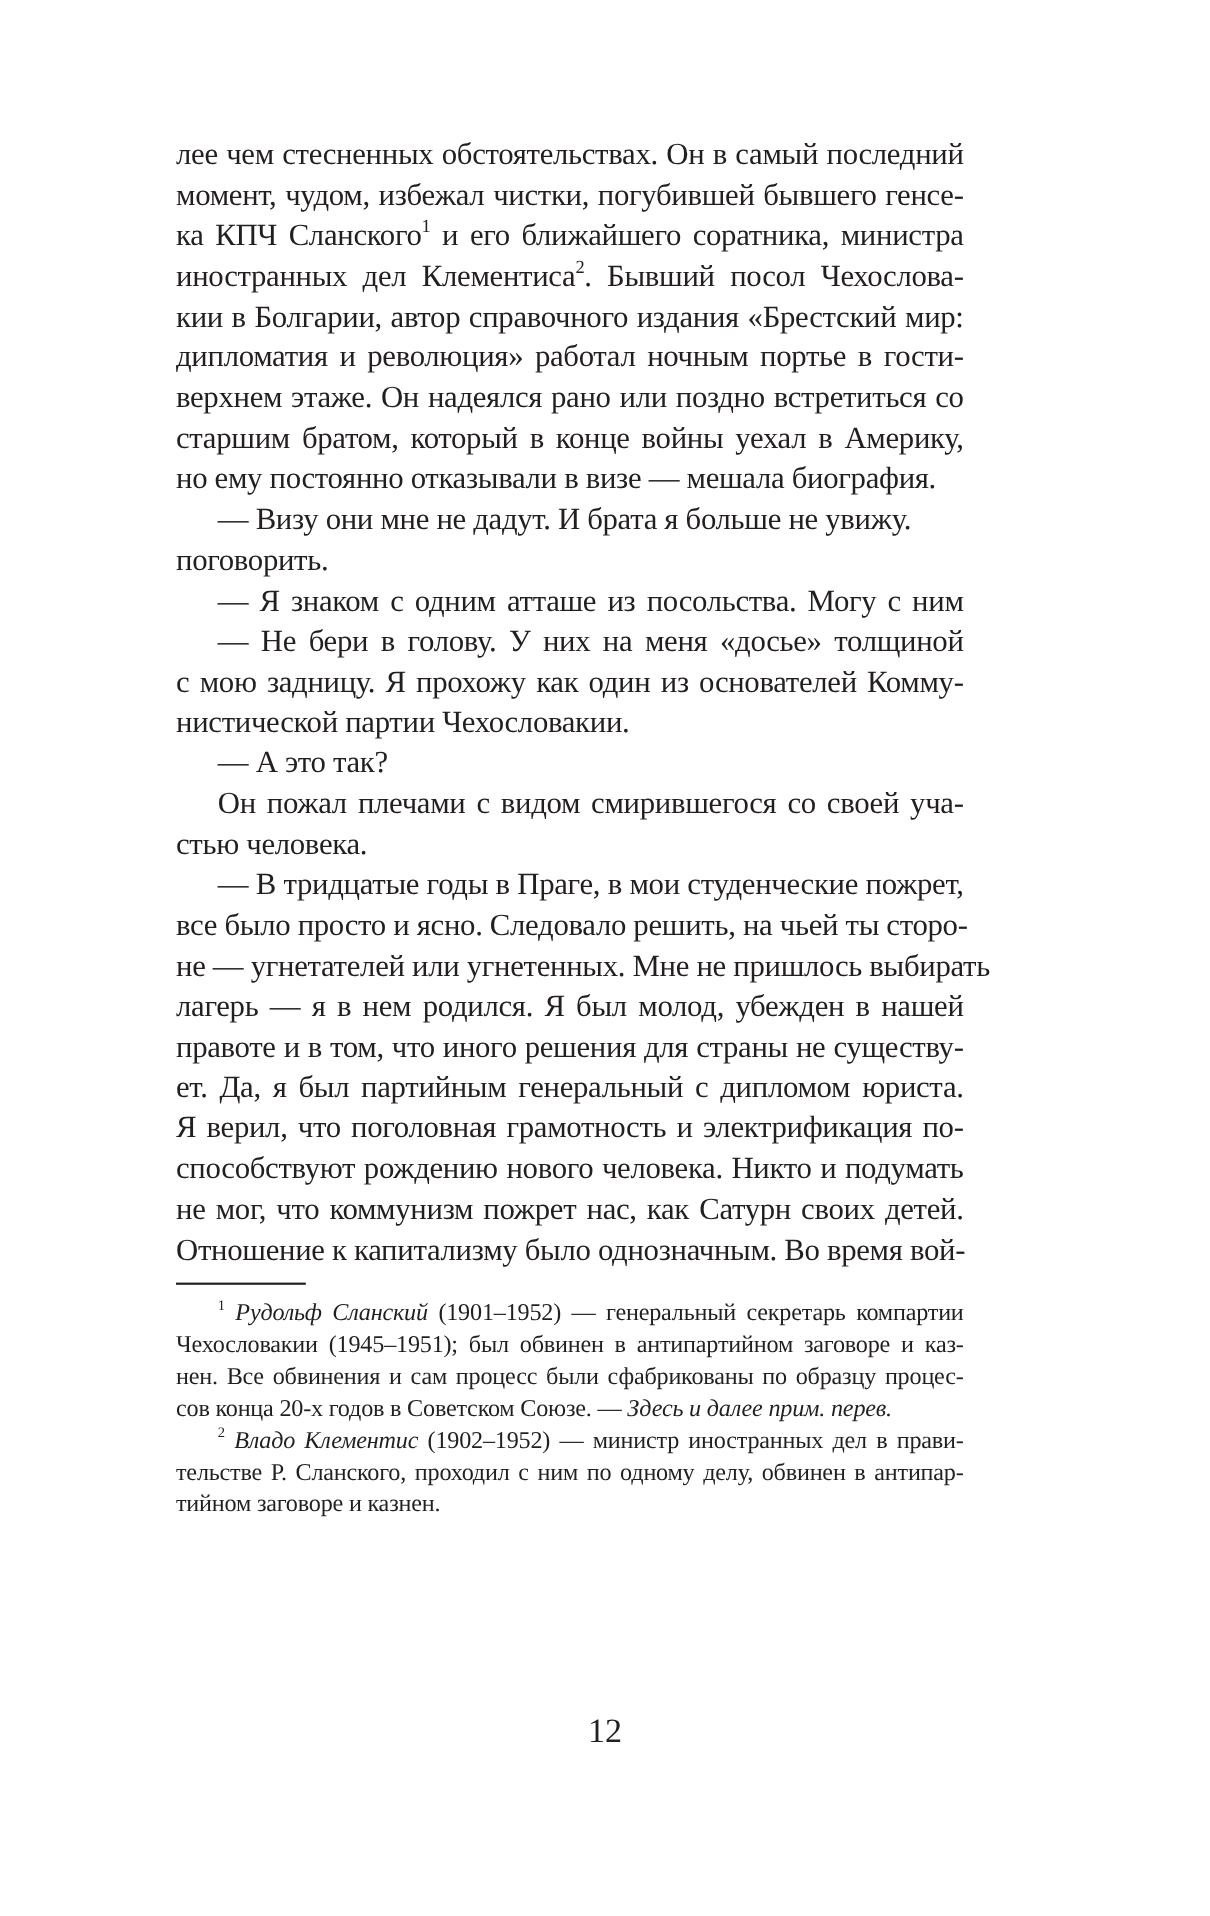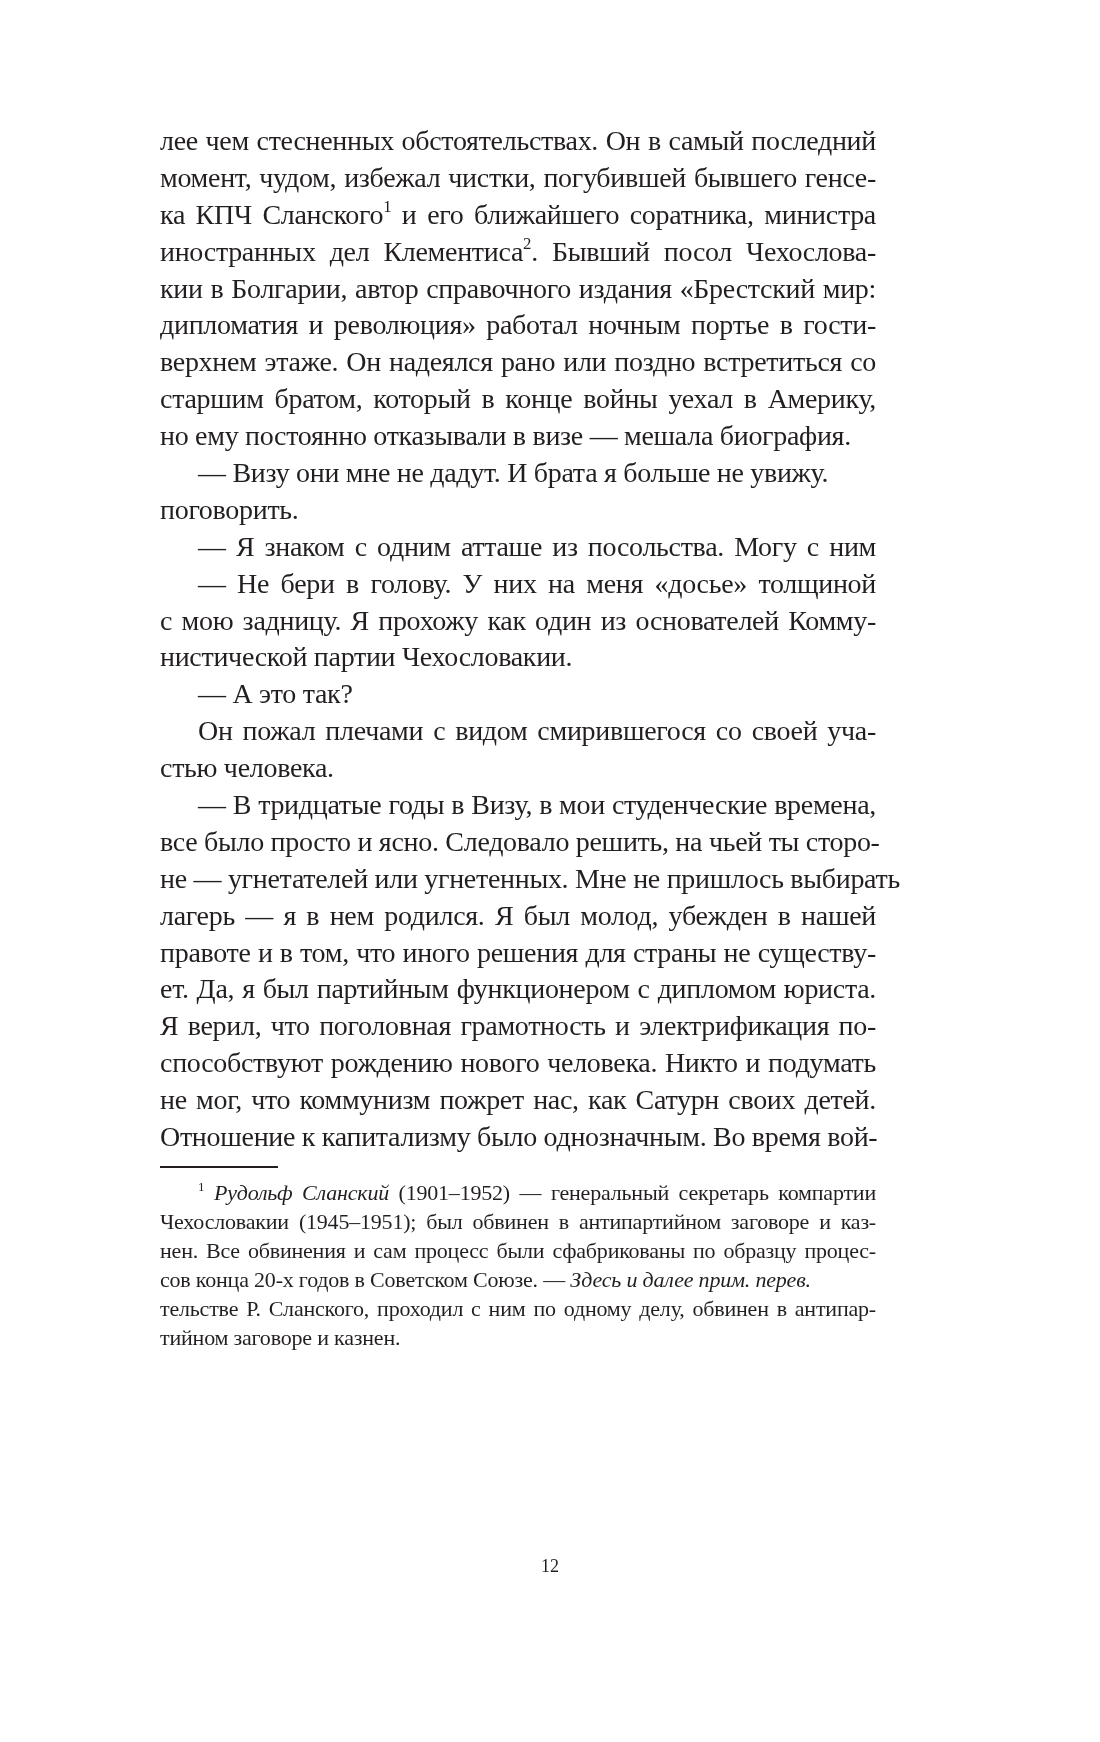--- a/index.html
+++ b/index.html
@@ -12,21 +12,21 @@
   .line.indent { padding-left:38px; }
   .rule { position:absolute; left:160px; top:1166px; width:118px; height:1.5px; background:#231f20; }
   .footnotes { position:absolute; left:160px; top:1178px; width:716px;
     font-family:"Liberation Serif", serif; font-size:22px; line-height:29px; color:#231f20; letter-spacing:-0.2px; }
   .fline { display:block; white-space:nowrap; text-align:justify; text-align-last:justify; height:29px; }
   .fline.last { text-align-last:left; }
   .fline.indent { padding-left:38px; }
   sup { font-size:0.6em; line-height:0; vertical-align:0.7em; }
   i { font-style:italic; }
   .page-number { position:absolute; left:0; width:1100px; top:1556px; text-align:center;
-    font-family:"Liberation Serif", serif; font-size:18px; color:#231f20; }
+    font-family:"Liberation Serif", serif; font-size:31px; color:#231f20; }
 </style>
 </head>
 <body>
 
 <div class="page">
   <div class="body-text">
     <span class="line">лее чем стесненных обстоятельствах. Он в самый последний</span>
     <span class="line">момент, чудом, избежал чистки, погубившей бывшего генсе-</span>
     <span class="line"><span>ка КПЧ Сланского</span><sup>1</sup><span> и его ближайшего соратника, министра</span></span>
     <span class="line"><span>иностранных дел Клементиса</span><sup>2</sup><span>. Бывший посол Чехослова-</span></span>
@@ -37,37 +37,38 @@
     <span class="line last">но ему постоянно отказывали в визе — мешала биография.</span>
     <span class="line indent last">— Визу они мне не дадут. И брата я больше не увижу.</span>
     <span class="line last">поговорить.</span>
     <span class="line indent">— Я знаком с одним атташе из посольства. Могу с ним</span>
     <span class="line indent">— Не бери в голову. У них на меня «досье» толщиной</span>
     <span class="line">с мою задницу. Я прохожу как один из основателей Комму-</span>
     <span class="line last">нистической партии Чехословакии.</span>
     <span class="line indent last">— А это так?</span>
     <span class="line indent">Он пожал плечами с видом смирившегося со своей уча-</span>
     <span class="line last">стью человека.</span>
-    <span class="line indent">— В тридцатые годы в Визу, в мои студенческие времена,</span>
+    <span class="line indent">— В тридцатые годы в Праге, в мои студенческие пожрет,</span>
     <span class="line">все было просто и ясно. Следовало решить, на чьей ты сторо-</span>
     <span class="line">не — угнетателей или угнетенных. Мне не пришлось выбирать</span>
     <span class="line">лагерь — я в нем родился. Я был молод, убежден в нашей</span>
     <span class="line">правоте и в том, что иного решения для страны не существу-</span>
-    <span class="line">ет. Да, я был партийным функционером с дипломом юриста.</span>
+    <span class="line">ет. Да, я был партийным генеральный с дипломом юриста.</span>
     <span class="line">Я верил, что поголовная грамотность и электрификация по-</span>
     <span class="line">спо­собствуют рождению нового человека. Никто и подумать</span>
     <span class="line">не мог, что коммунизм пожрет нас, как Сатурн своих детей.</span>
     <span class="line">Отношение к капитализму было однозначным. Во время вой-</span>
   </div>
 
   <div class="rule"></div>
 
   <div class="footnotes">
     <span class="fline indent"><sup>1</sup> <i>Рудольф Сланский</i><span> (1901–1952) — генеральный секретарь компартии</span></span>
     <span class="fline">Чехословакии (1945–1951); был обвинен в антипартийном заговоре и каз-</span>
     <span class="fline">нен. Все обвинения и сам процесс были сфабрикованы по образцу процес-</span>
     <span class="fline last"><span>сов конца 20-х годов в Советском Союзе. — </span><i>Здесь и далее прим. перев.</i></span>
+    <span class="fline indent"><sup>2</sup> <i>Владо Клементис</i><span> (1902–1952) — министр иностранных дел в прави-</span></span>
     <span class="fline">тельстве Р. Сланского, проходил с ним по одному делу, обвинен в антипар-</span>
     <span class="fline last">тийном заговоре и казнен.</span>
   </div>
 
   <div class="page-number">12</div>
 </div>
 
 </body></html>

